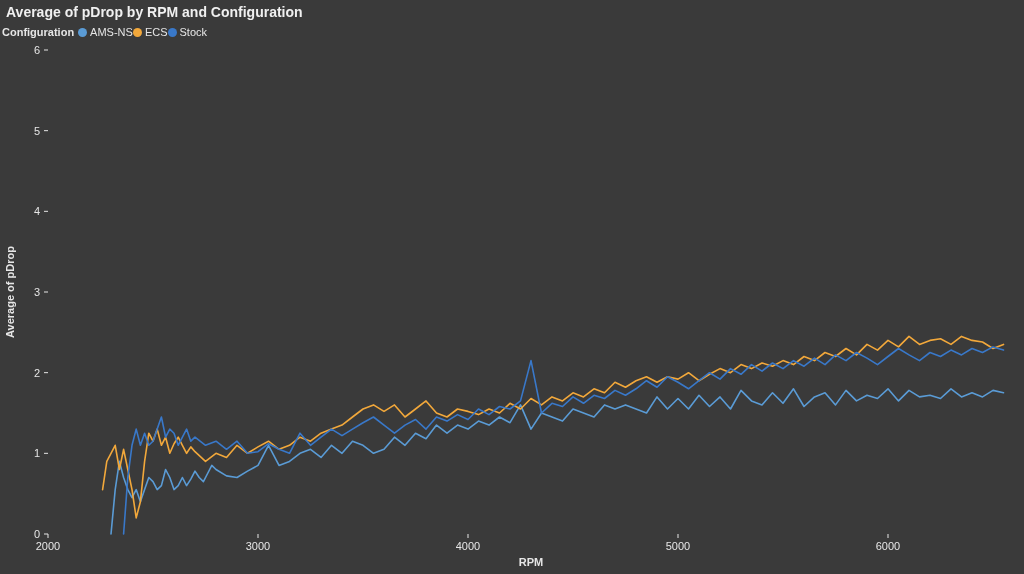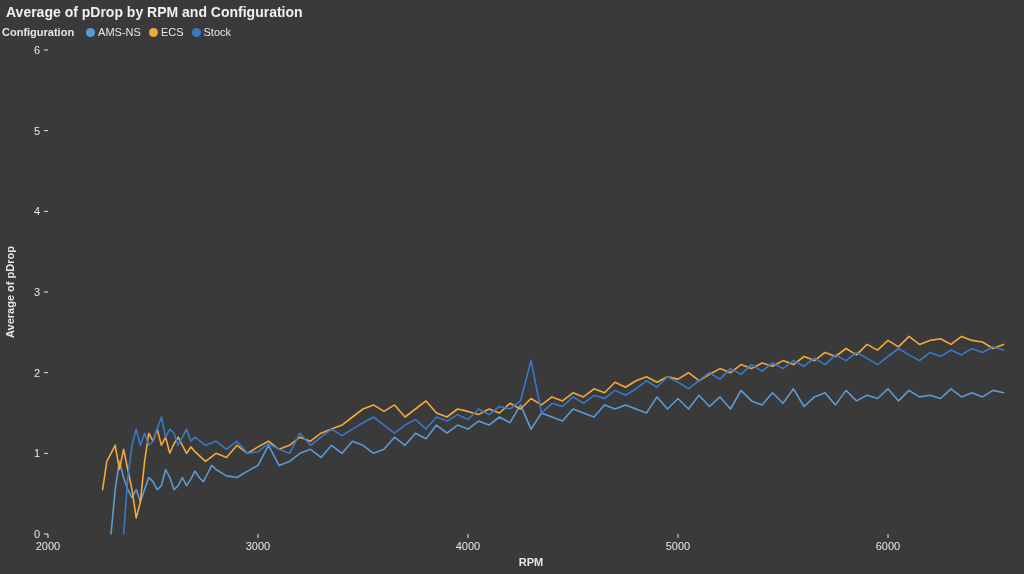--- a/index.html
+++ b/index.html
@@ -19,21 +19,21 @@
     color: #f0f0f0;
     font-size: 14px;
     font-weight: 600;
   }
   .legend {
     position: absolute;
     left: 2px; top: 26px;
     display: flex; align-items: center;
     font-size: 11px;
     color: #e6e6e6;
-    gap: 8px;
+    gap: 0;
   }
   .legend .legend-label { font-weight: 600; margin-right: 4px; }
   .legend .item { display: flex; align-items: center; gap: 3px; }
   .legend .dot { width: 9px; height: 9px; border-radius: 50%; display: inline-block; }
   svg.plot {
     position: absolute;
     left: 0; top: 0;
     width: 1024px; height: 574px;
   }
   .axis text { fill: #e6e6e6; font-size: 11px; font-family: "Segoe UI", Arial, sans-serif; }

